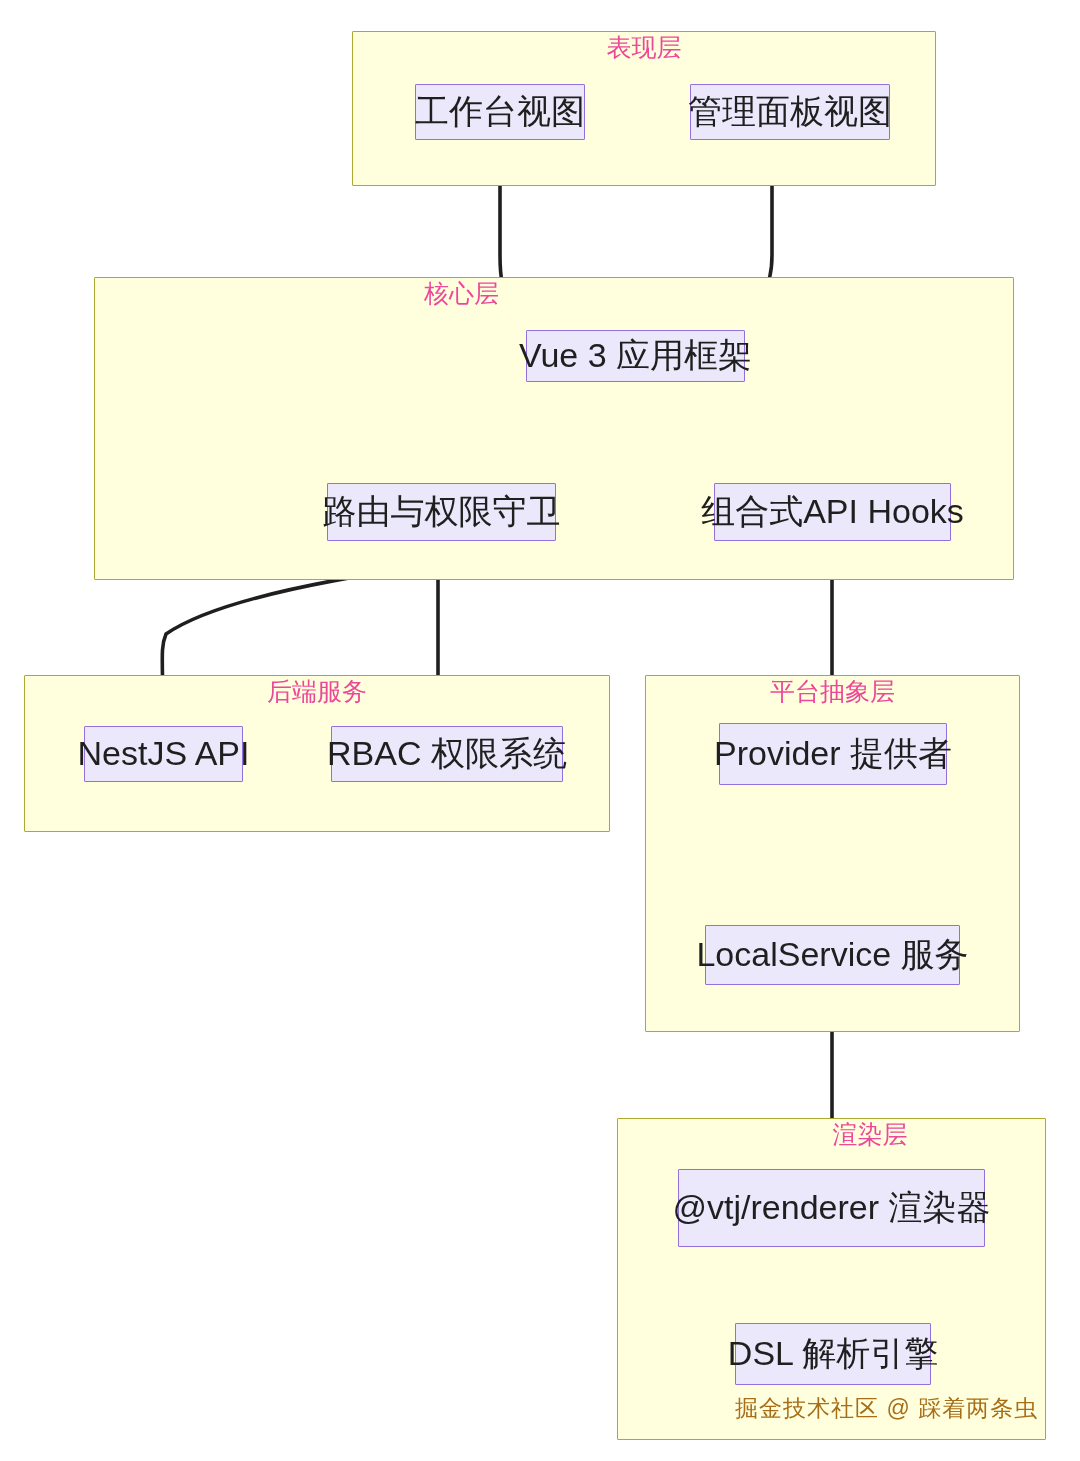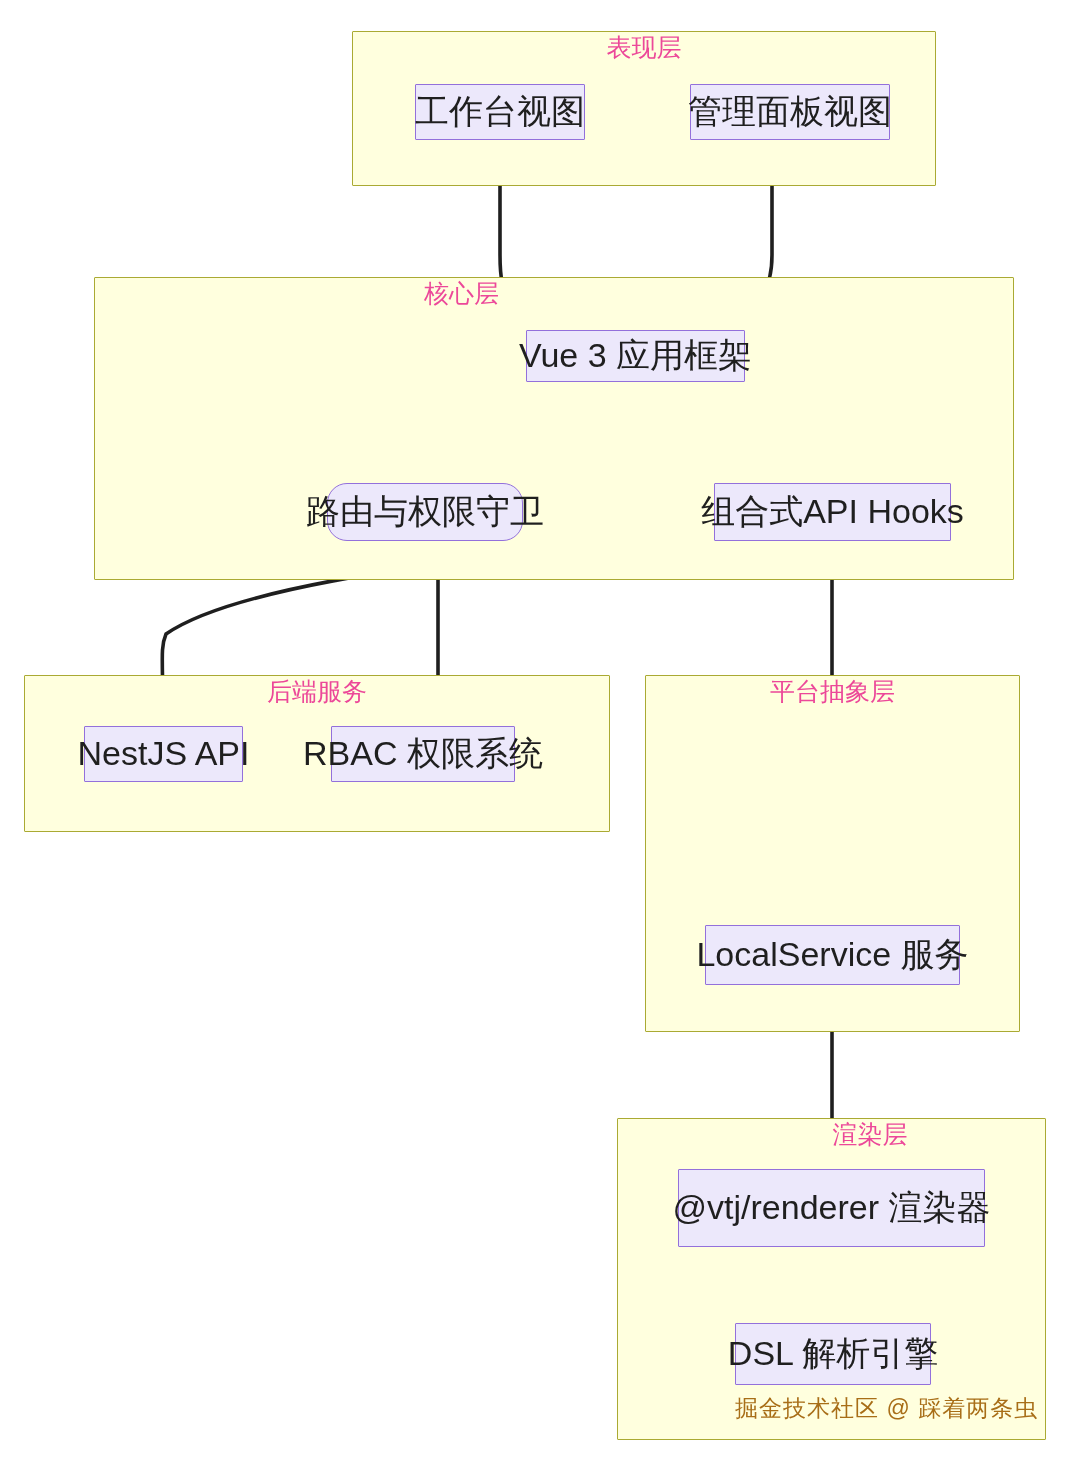--- a/index.html
+++ b/index.html
@@ -116,28 +116,29 @@
 
   <div class="cluster" style="left:617px; top:1118px; width:429px; height:322px;"></div>
   <div class="cluster-label" style="left:617px; width:506px; top:1123px;">渲染层</div>
 
   <div class="node" style="left:415px; top:84px; width:170px; height:56px;">工作台视图</div>
 
   <div class="node" style="left:672px; top:84px; width:200px; height:56px;margin-left:18px;">管理面板视图</div>
 
   <div class="node" style="left:526px; top:330px; width:219px; height:52px;">Vue 3 应用框架</div>
 
-  <div class="node" style="left:327px; top:483px; width:196px; height:58px;border-radius:20px;">路由与权限守卫</div>
+  <div class="node" style="left:327px; top:483px; width:229px; height:58px;">路由与权限守卫</div>
 
   <div class="node" style="left:714px; top:483px; width:237px; height:58px;">组合式API Hooks</div>
 
   <div class="node" style="left:84px; top:726px; width:159px; height:56px;">NestJS API</div>
 
-  <div class="node" style="left:331px; top:726px; width:184px; height:56px;">RBAC 权限系统</div>
+  <div class="node" style="left:331px; top:726px; width:232px; height:56px;">RBAC 权限系统</div>
 
+  <div class="node" style="left:719px; top:723px; width:228px; height:62px;">Provider 提供者</div>
 
   <div class="node" style="left:705px; top:925px; width:255px; height:60px;">LocalService 服务</div>
 
   <div class="node" style="left:678px; top:1169px; width:307px; height:78px;">@vtj/renderer 渲染器</div>
 
   <div class="node" style="left:735px; top:1323px; width:196px; height:62px;">DSL 解析引擎</div>
 
   <div class="watermark" style="left:735px; top:1393px;">掘金技术社区 @ 踩着两条虫</div>
 
 </div>

